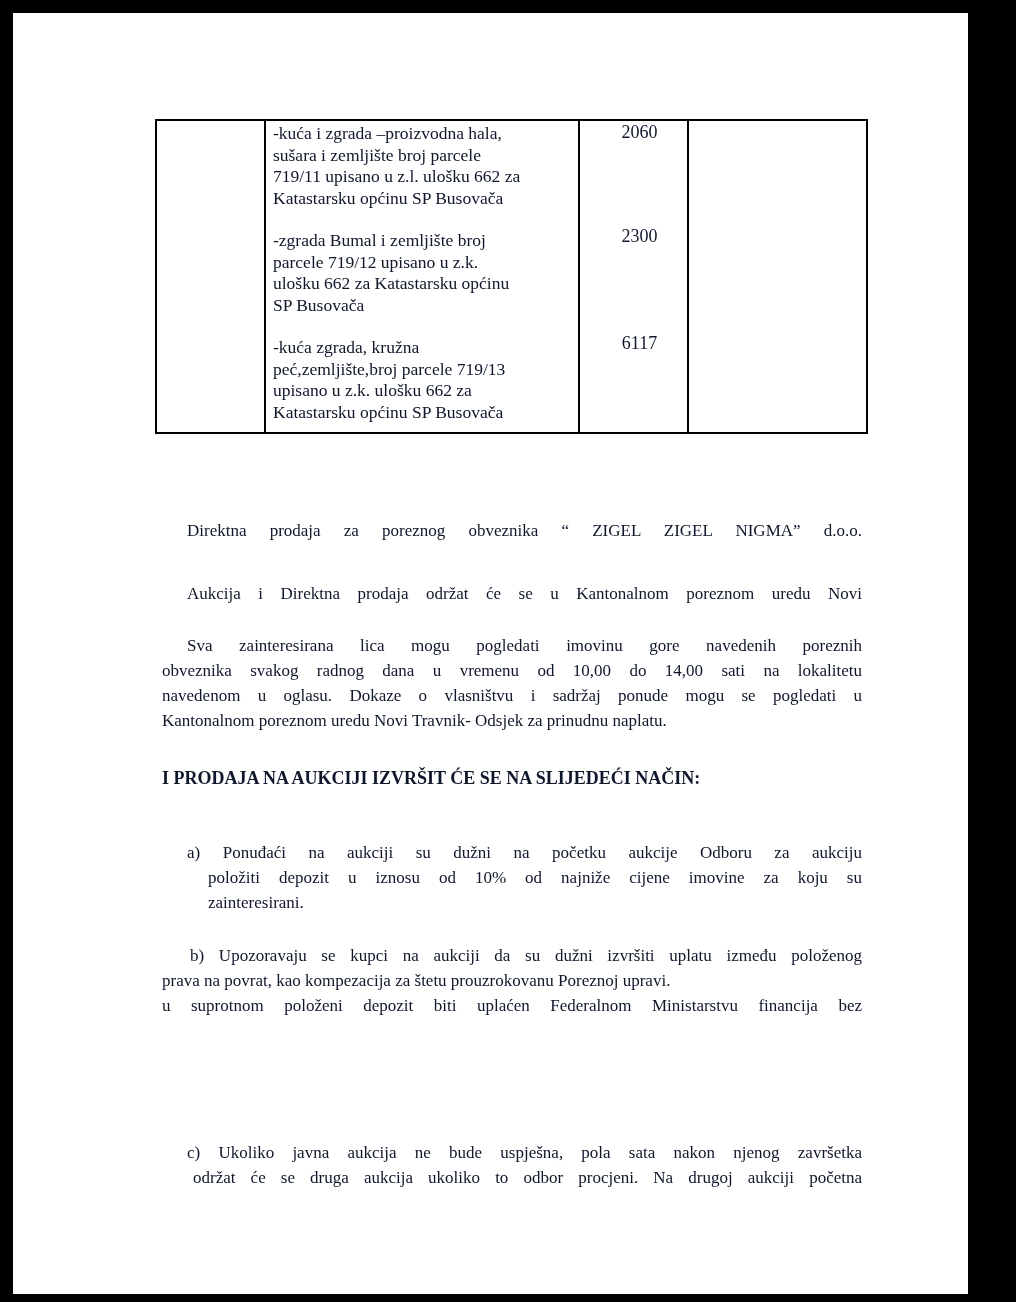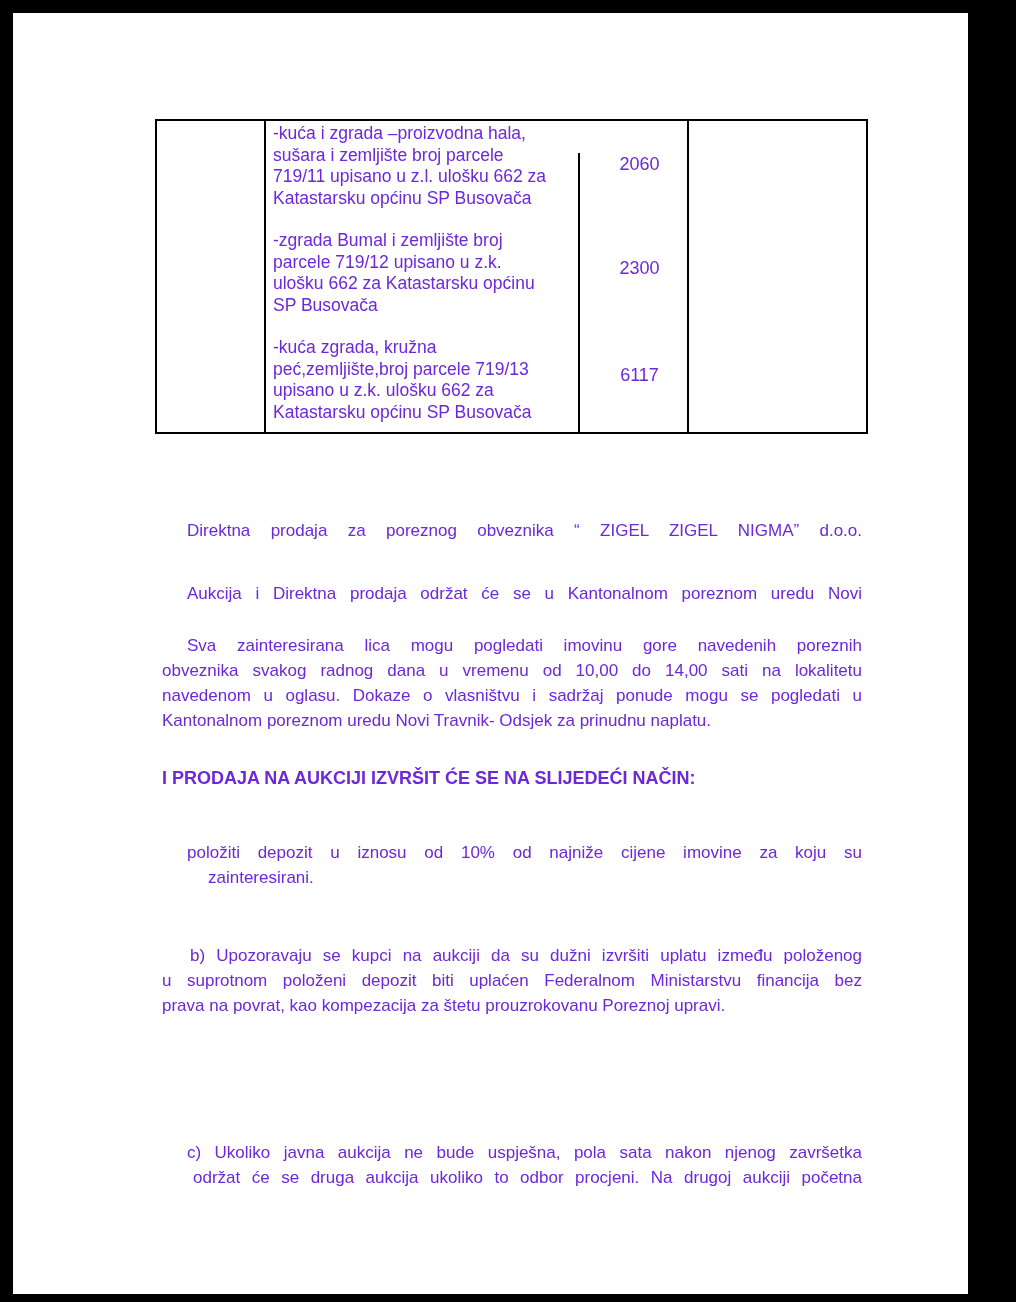--- a/index.html
+++ b/index.html
@@ -5,42 +5,42 @@
   html, body { margin: 0; padding: 0; background: #000; }
   .frame {
     position: relative;
     width: 976px;
     height: 1302px;
     box-sizing: border-box;
     background: #ffffff;
     border-style: solid;
     border-color: #000000;
     border-width: 13px 8px 8px 13px;
-    font-family: Liberation Sans, sans-serif;
-    color: #6d28d9;
+    font-family: Liberation Serif, serif;
+    color: #0f172a;
     overflow: hidden;
   }
   .inner { position: absolute; left: 0; top: 0; right: 0; bottom: 0; }
 
   
   .ptable {
     position: absolute;
     left: 142px; top: 106px;
     width: 713px; height: 315px;
     box-sizing: border-box;
     border: 2px solid #000;
     display: grid;
     grid-template-columns: 107px 314px 109px 1fr;
   }
   .cell { box-sizing: border-box; }
   .cell + .cell { border-left: 2px solid #000; }
   .cell.desc { padding: 2px 4px 0 7px; font-size: 17.5px; line-height: 21.5px; }
   .item { white-space: pre-line; }
   .item + .item { margin-top: 21px; }
-  .cell.vals { position: relative; font-size: 18px; margin-top: 32px; }
+  .cell.vals { position: relative; font-size: 18px; }
   .val { position: absolute; left: 0; right: 0; text-align: center; text-indent: 12px; }
   .val.v0 { top: 1px; }
   .val.v1 { top: 105px; text-align: center; }
   .val.v2 { top: 212px; }
 
   
   .block { position: absolute; left: 149px; width: 700px; font-size: 17px; line-height: 25px; }
   .line { white-space: normal; }
   .jl { text-align: justify; text-align-last: justify; }
   .ll { text-align: left; }
@@ -106,28 +106,29 @@
       <div class="line jl">obveznika svakog radnog dana u vremenu od 10,00 do 14,00 sati na lokalitetu</div>
       <div class="line jl">navedenom u oglasu. Dokaze o vlasništvu i sadržaj ponude mogu se pogledati u</div>
       <div class="line ll">Kantonalnom poreznom uredu Novi Travnik- Odsjek za prinudnu naplatu.</div>
     </div>
 
     <div class="block hd">
       <div class="line ll">I PRODAJA NA AUKCIJI IZVRŠIT ĆE SE NA SLIJEDEĆI NAČIN:</div>
     </div>
 
     <div class="block la">
+      <div class="line jl">a) Ponuđaći na   aukciji su dužni na početku aukcije Odboru za aukciju</div>
       <div class="line jl">položiti depozit u iznosu od 10% od najniže cijene imovine za koju su</div>
       <div class="line ll">zainteresirani.</div>
     </div>
 
     <div class="block lb">
       <div class="line jl">b) Upozoravaju se kupci na aukciji da  su dužni izvršiti uplatu između položenog</div>
+      <div class="line ll">prava na povrat, kao kompezacija za štetu prouzrokovanu Poreznoj upravi.</div>
       <div class="line jl">u suprotnom položeni depozit biti uplaćen Federalnom Ministarstvu financija bez</div>
-      <div class="line ll">prava na povrat, kao kompezacija za štetu prouzrokovanu Poreznoj upravi.</div>
     </div>
 
 
     <div class="block lc">
       <div class="line jl">c) Ukoliko javna aukcija ne bude uspješna, pola sata nakon njenog završetka</div>
       <div class="line jl">održat će se druga aukcija ukoliko to odbor procjeni. Na drugoj aukciji početna</div>
     </div>
 
   </div>
 </div>

